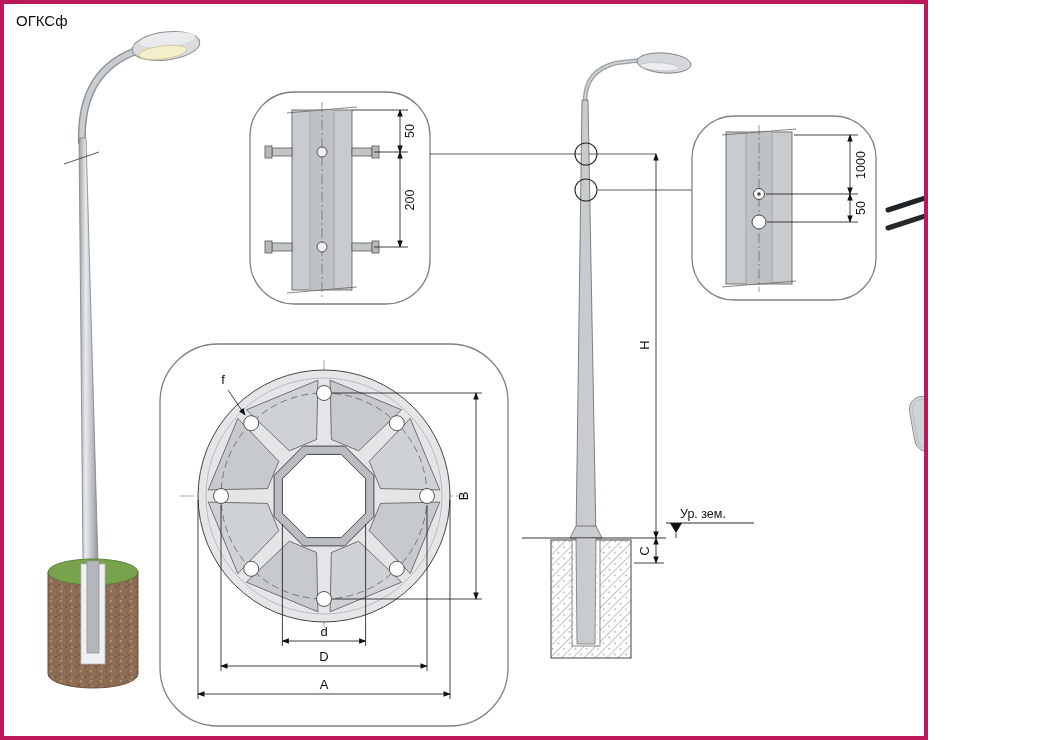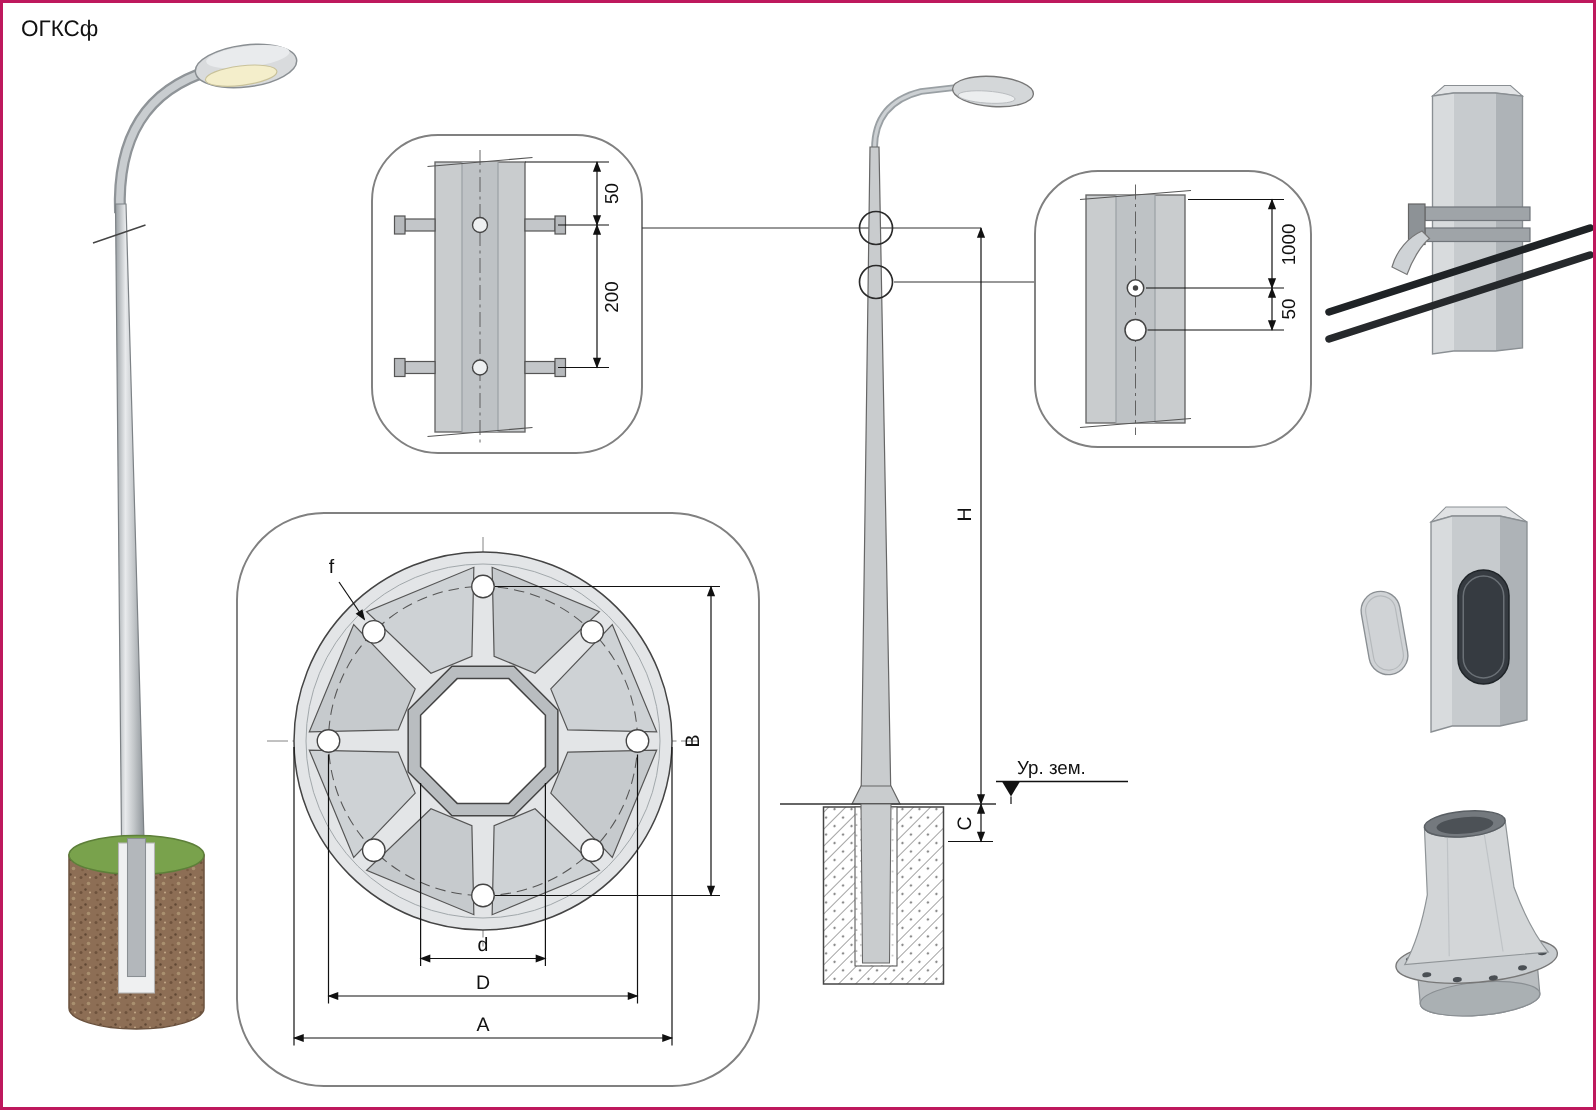--- a/index.html
+++ b/index.html
@@ -1,19 +1,19 @@
 <!DOCTYPE html>
 <html><head>
 <meta charset="utf-8">
 <style>
   html,body{margin:0;padding:0;background:#fff;}
   .canvas{
     position:relative;
-    width:1064px;height:740px;
-    border:2px solid #be185d;
+    width:928px;height:740px;
+    border:4px solid #be185d;
     box-sizing:border-box;
     background:#ffffff;
     font-family:"Liberation Sans", sans-serif;
     overflow:hidden;
   }
   svg text{
     font-family:"Liberation Sans", sans-serif;
     fill:#111;
   }
   .t-title{font-size:15px;}

